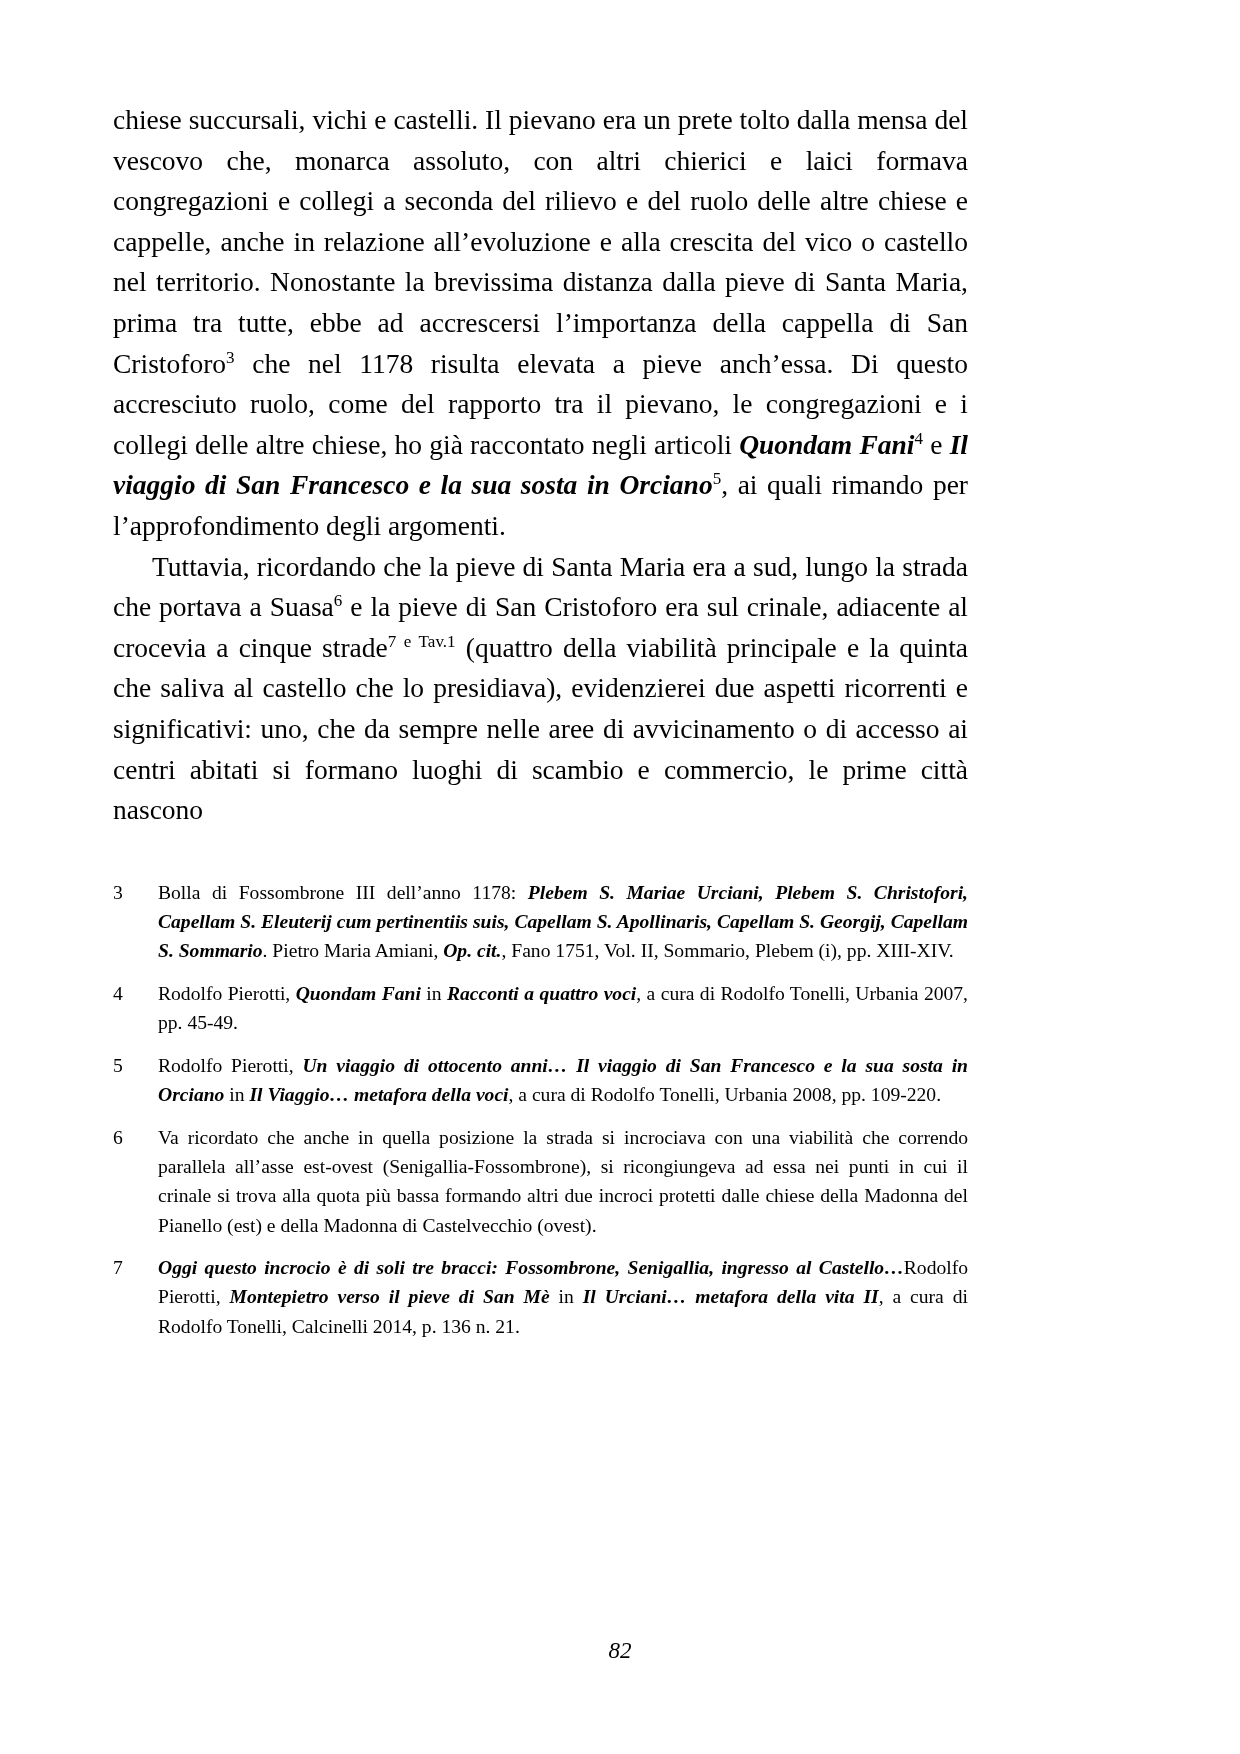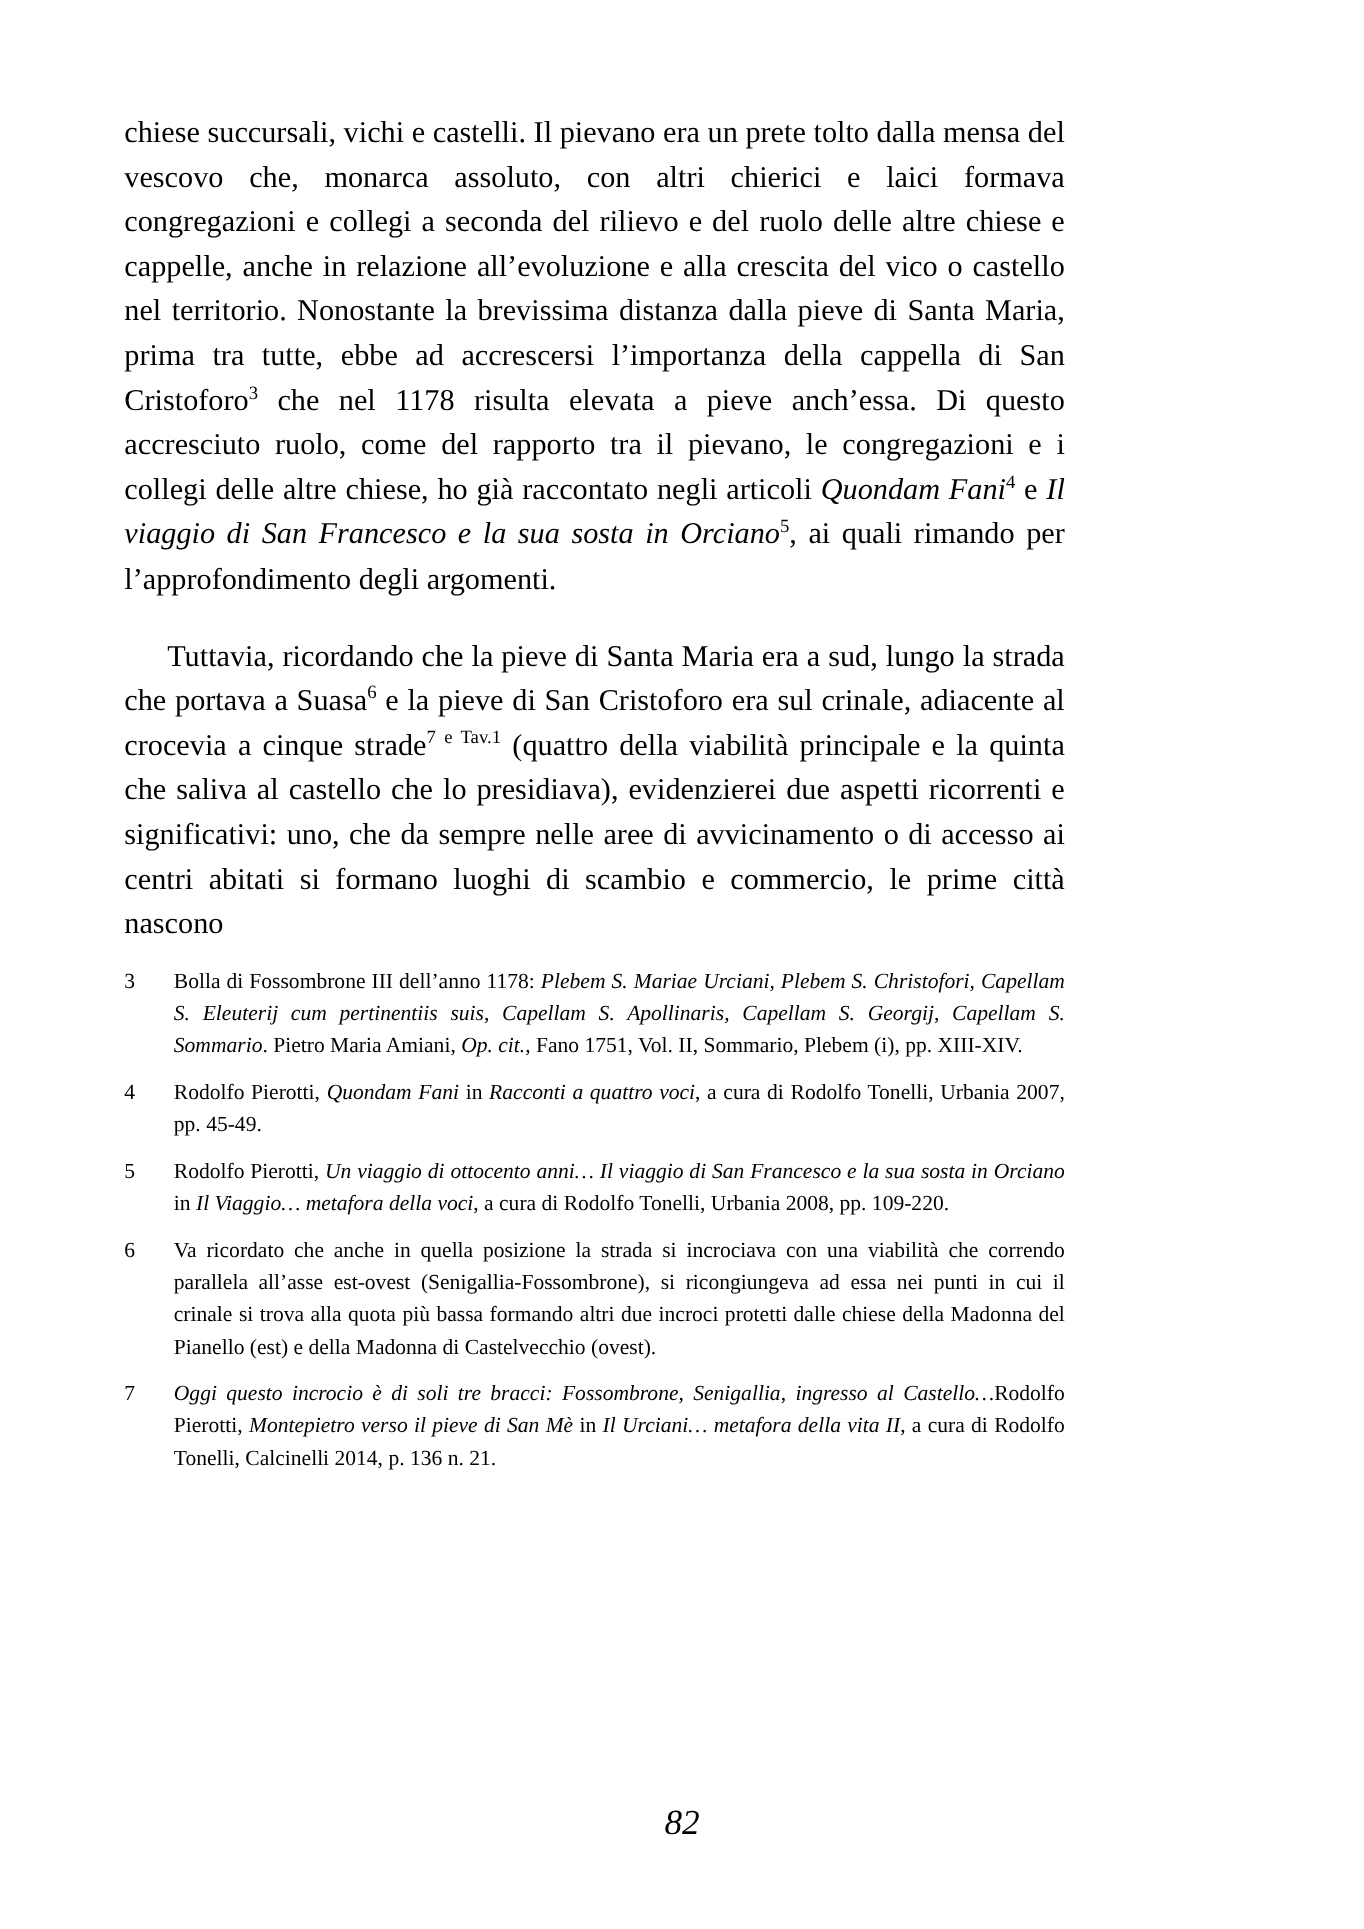--- a/index.html
+++ b/index.html
@@ -31,23 +31,22 @@
     line-height: 40.6px;
     text-align: justify;
     text-justify: inter-word;
     hyphens: manual;
   }
   .body-block p {
     margin: 0;
   }
   .body-block p.indent {
     text-indent: 39px;
-    margin-top: 29px;
   }
-  i, em { font-style: italic; }
+  i, em { font-style: italic; font-weight: bold; }
   sup {
     font-size: 0.62em;
     vertical-align: super;
     line-height: 0;
   }
   
   .footnotes {
     position: absolute;
     left: 113px;
     top: 878px;
@@ -70,21 +69,21 @@
     text-align: left;
   }
   .fn .text { display: block; }
   
   .folio {
     position: absolute;
     left: 0;
     top: 1638px;
     width: 1240px;
     text-align: center;
-    font-size: 32px;
+    font-size: 23px;
     font-style: italic;
   }
 </style>
 </head>
 <body>
 
 <div class="page">
 
   <div class="content">
     <div class="body-block">

